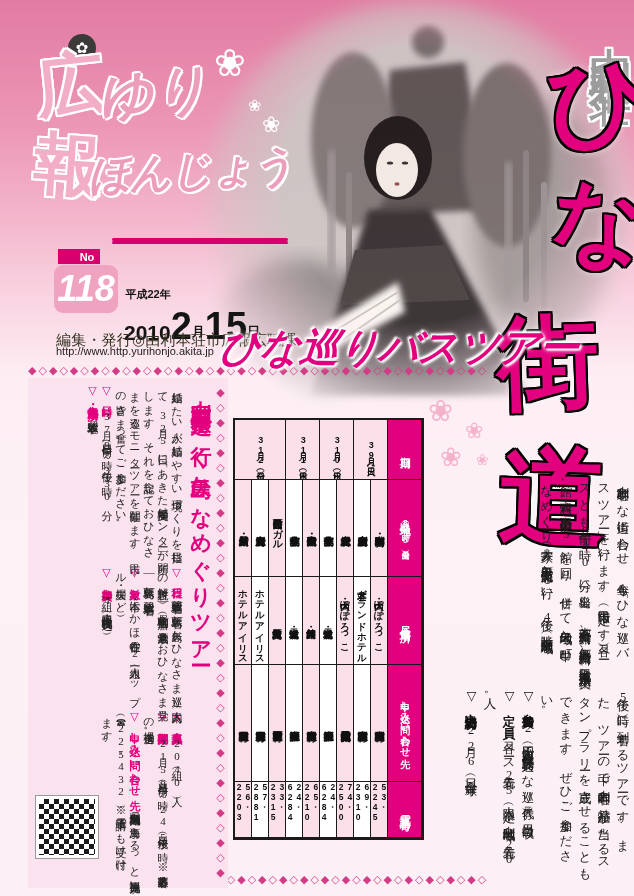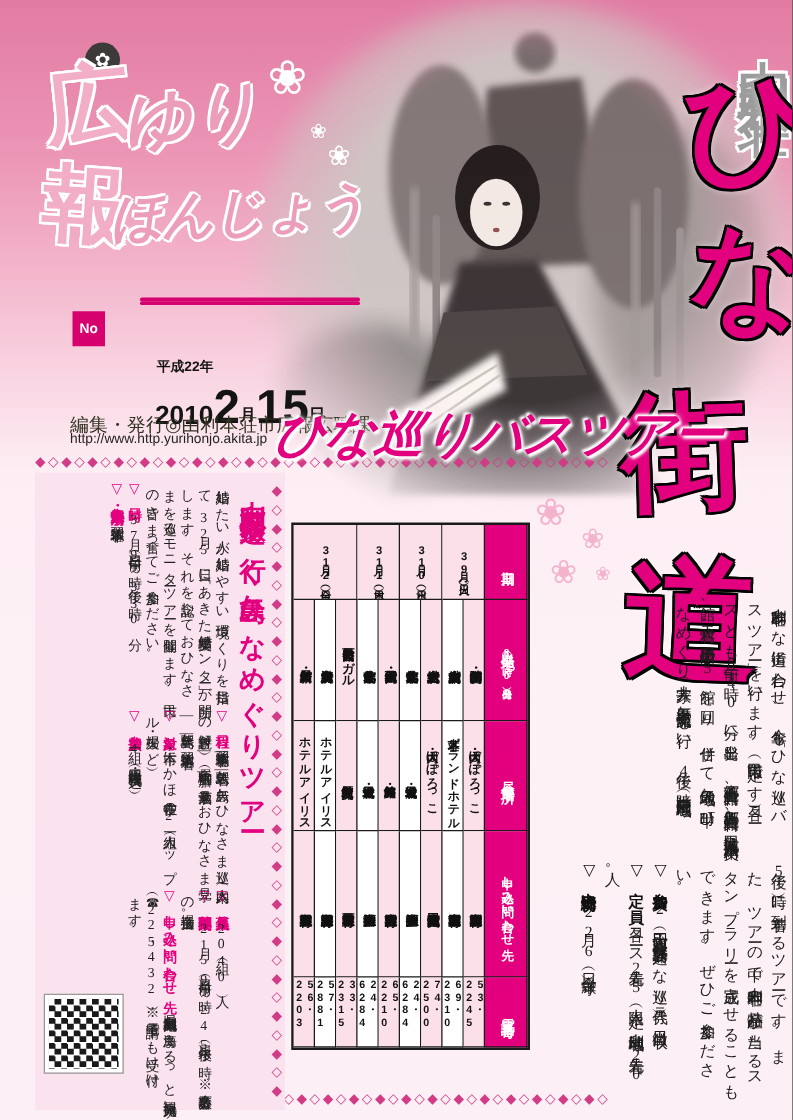--- a/index.html
+++ b/index.html
@@ -16,21 +16,21 @@
   .logo-kanji{font-weight:bold;color:#f2aec7;line-height:1;
     text-shadow:-2px 0 #fff,2px 0 #fff,0 -2px #fff,0 2px #fff,-2px -2px #fff,2px 2px #fff,-2px 2px #fff,2px -2px #fff;}
   .logo-script{font-family:"Liberation Serif","DejaVu Serif",serif;font-style:italic;font-weight:bold;color:#ec9dbc;line-height:1;
     text-shadow:-2px 0 #fff,2px 0 #fff,0 -2px #fff,0 2px #fff,-2px -2px #fff,2px 2px #fff;}
   .sakura-w{color:#fff;line-height:1;}
   .notice{left:112px;top:238px;width:176px;}
   .notice .bar{height:3px;background:#d6006e;border-radius:2px;}
   .notice .pill{background:#fff;border-radius:16px;margin:3px 0;padding:3px 0;text-align:center;
     color:#d6006e;font-weight:bold;font-size:20px;letter-spacing:3px;}
   .no-box{left:58px;top:249px;background:#d6006e;color:#fff;font-weight:bold;font-size:11px;
-    width:26px;height:28px;display:flex;align-items:center;justify-content:center;}
+    width:26px;height:15px;display:flex;align-items:center;justify-content:center;padding-left:16px;}
   .issue-no{left:54px;top:265px;width:64px;height:48px;background:#f0a3c0;border-radius:9px;
     color:#fff;font-weight:bold;font-style:italic;font-size:36px;display:flex;align-items:center;justify-content:center;}
   .dateblk{left:124px;top:288px;display:flex;align-items:flex-end;color:#141414;}
   .dateblk .era{font-size:11px;font-weight:bold;line-height:1.1;text-align:right;}
   .dateblk .yr{font-size:21px;font-weight:bold;line-height:1;margin-top:22px;}
   .dateblk .big{font-size:38px;font-weight:bold;line-height:0.9;}
   .dateblk .unit{font-size:13px;font-weight:bold;padding-bottom:2px;}
   .publine{left:56px;top:331px;font-size:15px;color:#332;letter-spacing:0.2px;}
   .urlline{left:56px;top:345px;font-size:11px;color:#222;}
 
@@ -149,20 +149,21 @@
   <div class="abs logo-script z3" style="left:88px;top:150px;font-size:42px;transform:rotate(-3deg);letter-spacing:-2px;">ほんじょう</div>
   <div class="abs sakura-w z2" style="left:214px;top:44px;font-size:38px;">❀</div>
   <div class="abs sakura-w z2" style="left:248px;top:98px;font-size:16px;">❀</div>
   <div class="abs sakura-w z2" style="left:262px;top:114px;font-size:22px;">❀</div>
 
   <div class="abs notice z3">
     <div class="bar"></div>
     <div class="bar"></div>
   </div>
   <div class="abs no-box z3">No</div>
+  <div class="abs issue-no z3">118</div>
 
   <div class="abs dateblk z3">
     <div class="era">
       <div>平成22年</div>
       <div class="yr">2010</div>
     </div>
     <div class="big">2</div>
     <div class="unit">月</div>
     <div class="big">15</div>
     <div class="unit">日</div>

